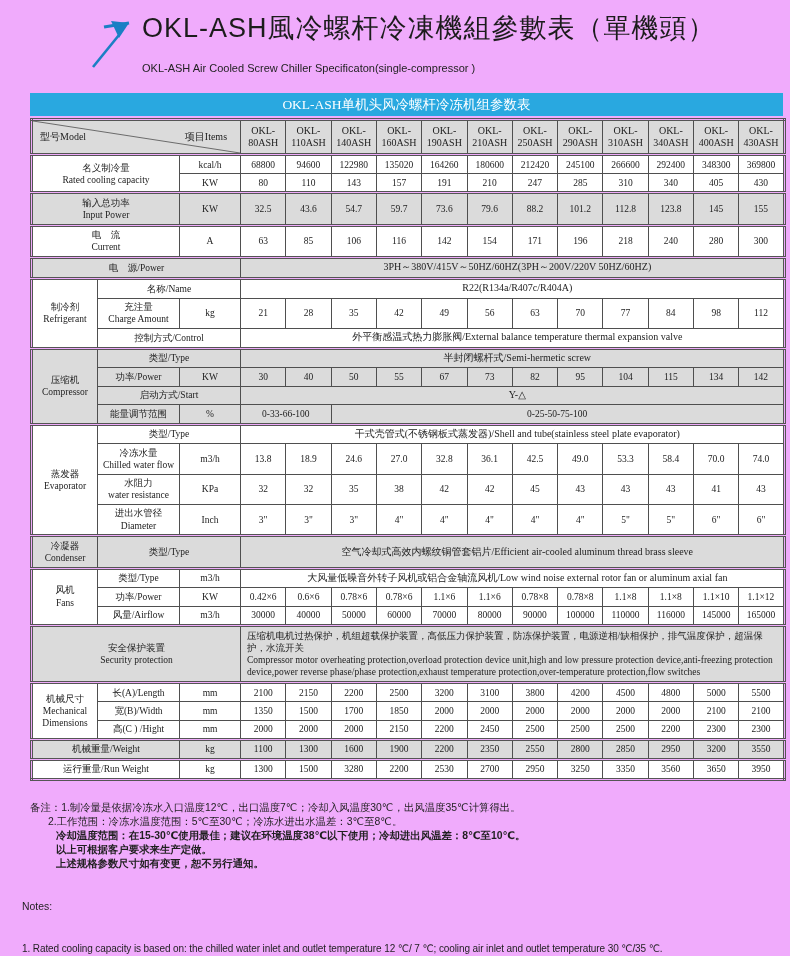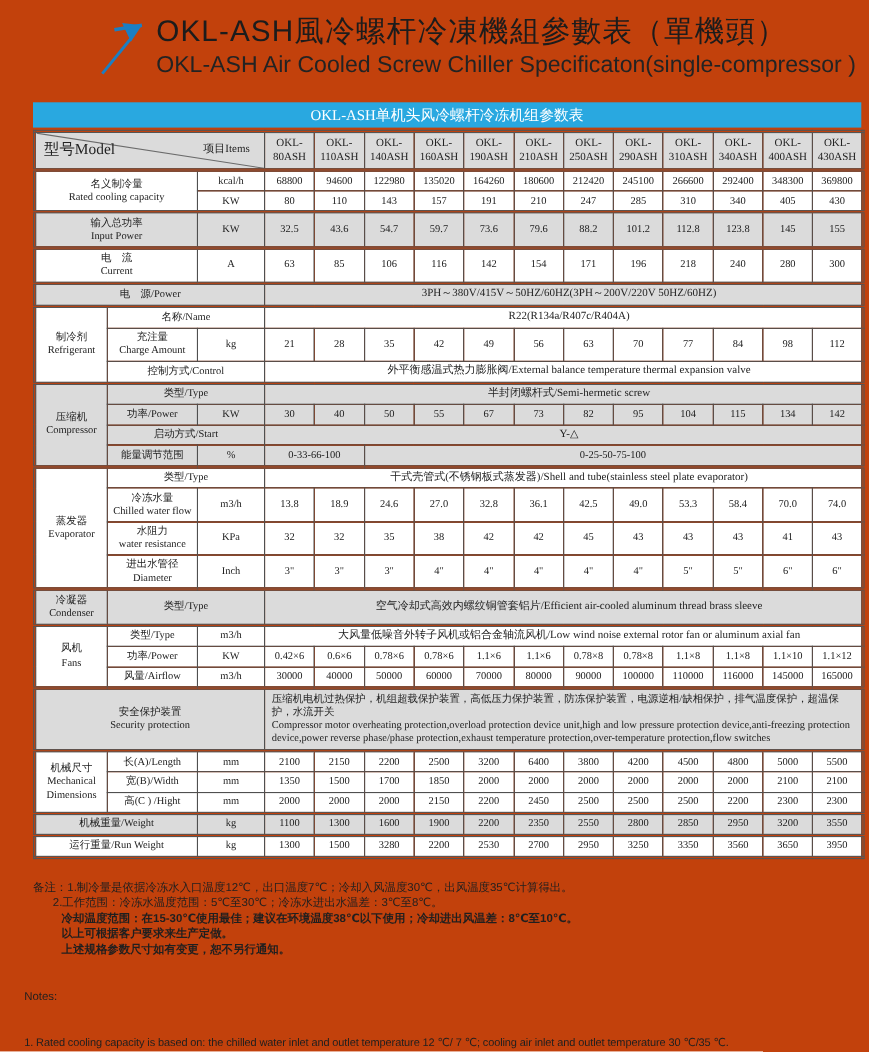--- a/index.html
+++ b/index.html
@@ -1,39 +1,39 @@
 <!DOCTYPE html>
 <html><head>
 <meta charset="utf-8">
 <style>
   html,body{margin:0;padding:0;background:#ffffff;}
   body{font-family:"Liberation Sans","DejaVu Sans",sans-serif;color:#1a1a1a;}
-  .page{position:relative;width:790px;height:956px;background:#c2410c;overflow:hidden;}
+  .page{position:relative;width:790px;height:956px;background:#f0abfc;overflow:hidden;}
 
   
   .hdr{position:absolute;left:88px;top:10px;display:flex;align-items:flex-start;}
   .logo{flex:0 0 auto;margin-top:8px;}
   .titles{margin-left:10px;}
   .t-cn{font-size:27px;letter-spacing:1px;color:#1c1c1c;}
-  .t-en{font-size:21px;color:#232323;margin-top:1px;text-align:right;}
+  .t-en{font-size:11px;color:#232323;margin-top:16px;}
 
   
   .tablewrap{position:absolute;left:30px;top:93px;width:753px;font-family:Liberation Serif, serif;}
   .bluebar{background:#29a8e0;color:#ffffff;text-align:center;font-size:13.5px;height:23px;line-height:23px;font-weight:bold;font-weight:normal;}
   table{border-collapse:collapse;table-layout:fixed;width:753px;margin-top:2px;font-size:9.5px;border:3px double #555555;}
   td{border:1px solid #4f4f4f;text-align:center;vertical-align:middle;padding:2.5px 1px;line-height:1.28;white-space:pre-line;overflow:hidden;color:#222;}
   tr.shade-gray td{background:#dbdbdb;}
   tr.shade-white td{background:#ffffff;}
   tr.sect td{border-top:3px double #555555;}
   td.left{text-align:left;padding:3px 6px;}
   td.lab{font-size:9.5px;}
   td.model{font-size:10px;line-height:1.25;}
   td.span{font-size:10px;padding-left:12px;}
   td.corner{position:relative;height:32px;padding:0;}
-  .c-model{position:absolute;left:7px;top:50%;transform:translateY(-50%);font-size:14px;}
+  .c-model{position:absolute;left:7px;top:50%;transform:translateY(-50%);font-size:10px;}
   .c-items{position:absolute;right:13px;top:50%;transform:translateY(-50%);font-size:10px;}
   svg.diag{position:absolute;left:0;top:0;width:100%;height:100%;display:block;}
 
   
   .notes{position:absolute;left:22px;top:773px;width:762px;font-size:10.4px;line-height:1.34;white-space:pre-wrap;color:#1f1f1f;}
   .notes .cnline{padding-left:8px;}
   .notes .cnline.i1{padding-left:26px;}
   .notes .cnline.i2{padding-left:34px;font-weight:bold;}
   .notes .enhead{margin-top:2px;}
   .notes .enline{font-size:10px;letter-spacing:-0.1px;}
@@ -348,21 +348,21 @@
             <td rowspan="3" class="lab">机械尺寸
 Mechanical
 Dimensions</td>
             <td class="lab">长(A)/Length</td>
             <td class="lab">mm</td>
             <td class="val">2100</td>
             <td class="val">2150</td>
             <td class="val">2200</td>
             <td class="val">2500</td>
             <td class="val">3200</td>
-            <td class="val">6400</td>
+            <td class="val">3100</td>
             <td class="val">3800</td>
             <td class="val">4200</td>
             <td class="val">4500</td>
             <td class="val">4800</td>
             <td class="val">5000</td>
             <td class="val">5500</td>
           </tr>
           <tr class="shade-white">
             <td class="lab">宽(B)/Width</td>
             <td class="lab">mm</td>

